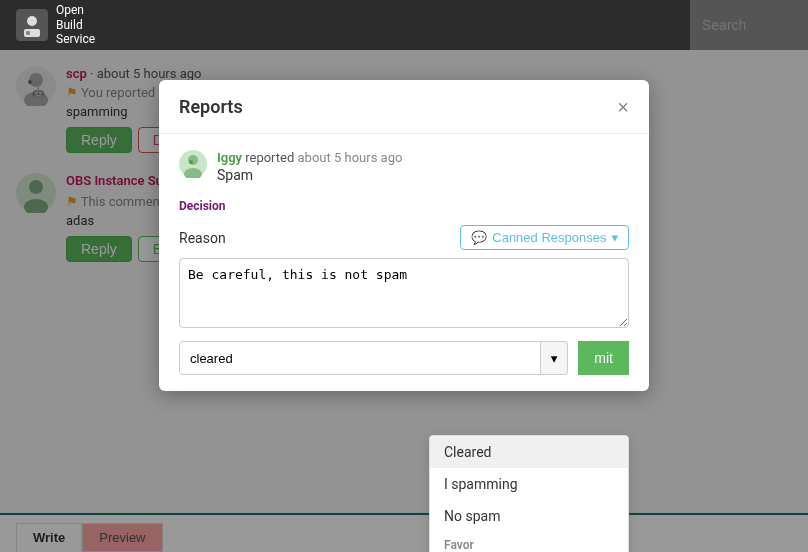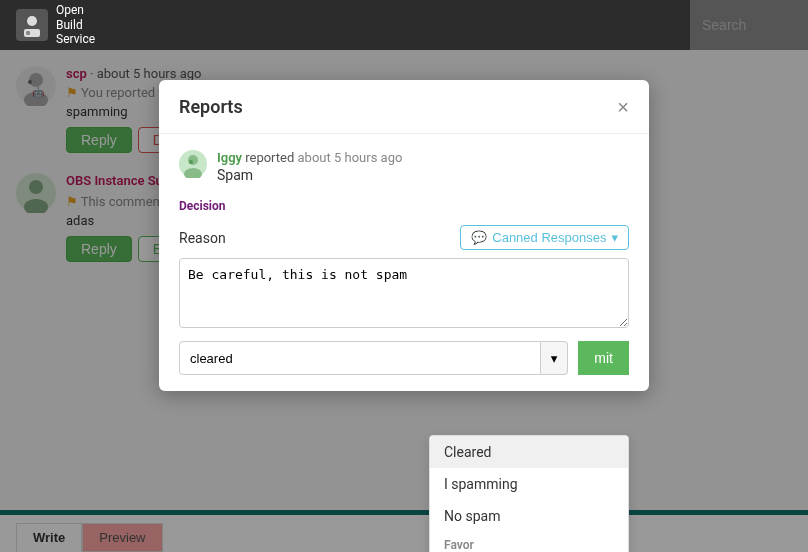--- a/index.html
+++ b/index.html
@@ -152,21 +152,21 @@
       color: white;
     }
 
     
     .tabs-area {
       position: absolute;
       bottom: 0;
       left: 0;
       right: 0;
       background: white;
-      border-top: 5px solid #0f766e;
+      border-top: 2px solid #0f766e;
       padding: 8px 16px 0;
     }
     .tabs {
       display: flex;
       gap: 0;
     }
     .tab {
       padding: 6px 16px;
       border: 1px solid #ddd;
       background: #fca5a5;

